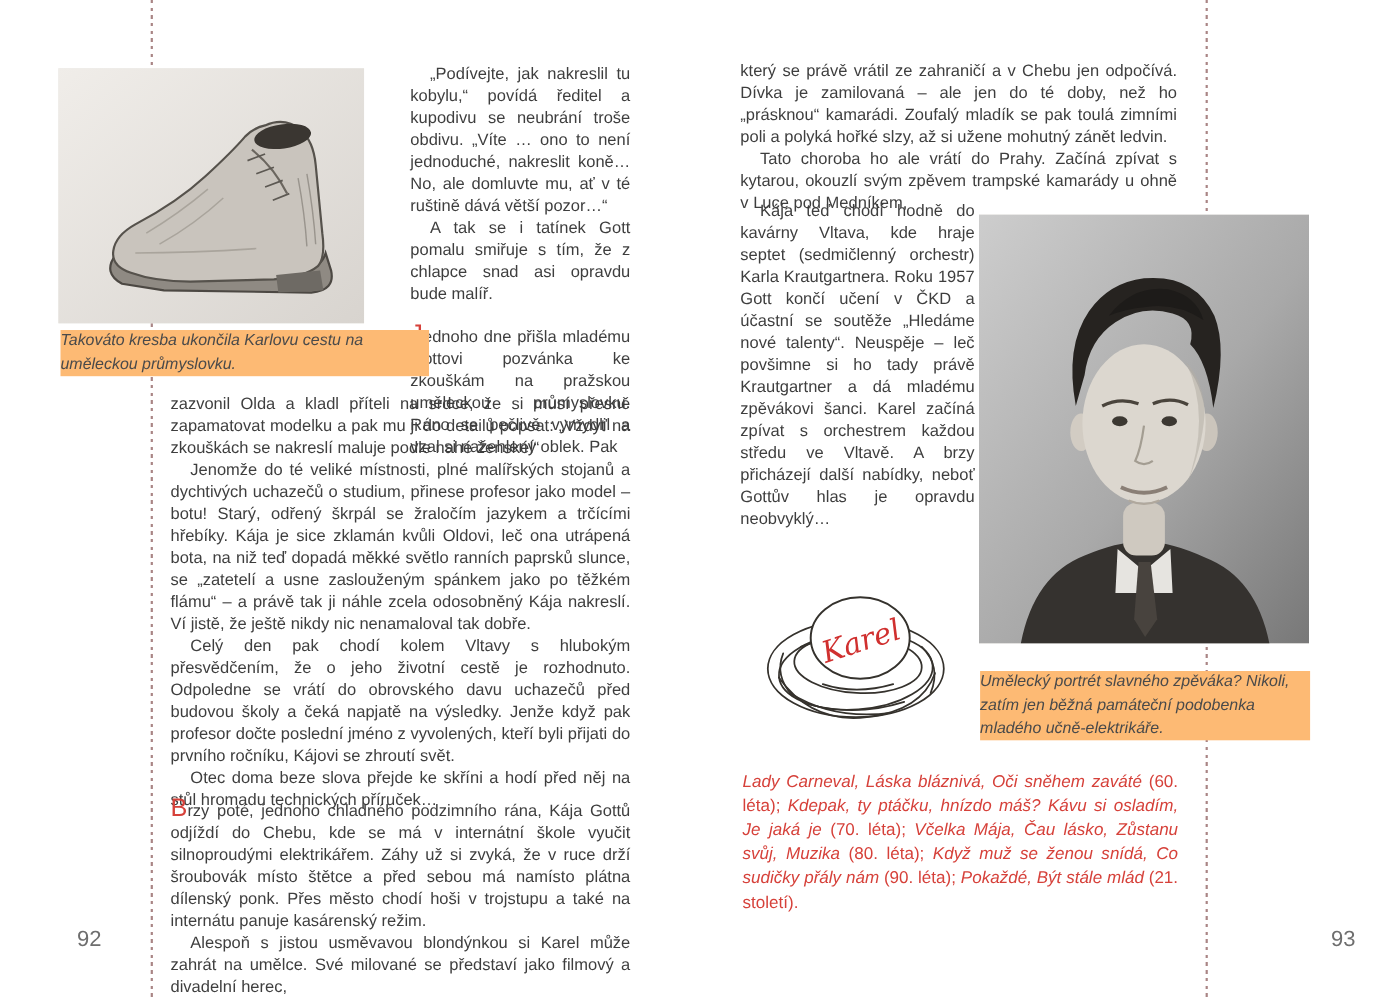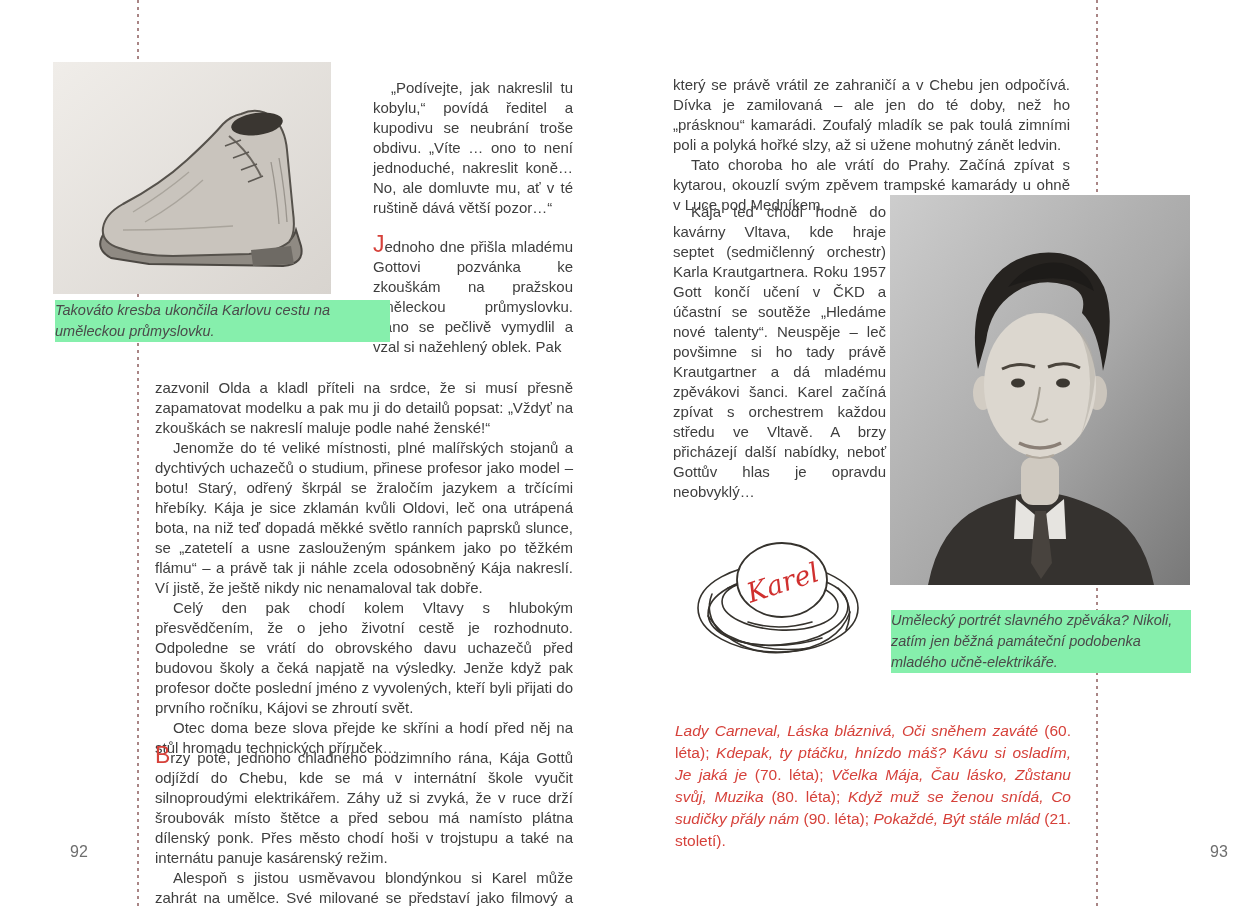--- a/index.html
+++ b/index.html
@@ -11,34 +11,34 @@
   }
   html,body{margin:0;padding:0;background:#ffffff;}
   .spread{
     position:relative;width:1248px;height:909px;background:#ffffff;overflow:hidden;
     font-family:"Liberation Sans",sans-serif;color:var(--text);
   }
   .dotted-v{
     position:absolute;top:0;bottom:0;width:2px;z-index:0;
     background-image:repeating-linear-gradient(to bottom,var(--dotted_line) 0 3px,transparent 3px 7px);
   }
-  .textblock{position:absolute;z-index:1;margin-top:20px;}
+  .textblock{position:absolute;z-index:1;}
   .para{
     margin:0;font-size:15px;line-height:20px;text-align:justify;color:var(--text);
   }
   .para.indent{text-indent:18px;}
   .para.gap{margin-top:19px;}
   .initial{color:var(--accent_red);font-size:23px;line-height:0;}
   .figure{position:absolute;z-index:2;background:#eceae6;}
   .figure svg{display:block;}
   .caption{
-    position:absolute;z-index:2;background:#86efac;
+    position:absolute;z-index:2;background:#fdba74;
     font-style:italic;font-size:14.5px;line-height:21px;color:var(--caption);text-align:left;
   }
-  .pagenum{position:absolute;z-index:1;font-size:16px;color:var(--page_number);}
+  .pagenum{position:absolute;z-index:1;font-size:20px;color:var(--page_number);}
   .hits-heading{
     margin:0 0 6px 0;font-size:21px;font-weight:bold;color:var(--accent_red);line-height:24px;
   }
   .hits-text{
     margin:0;font-size:15.5px;line-height:22px;color:var(--accent_red);text-align:justify;
   }
   .seg-italic{font-style:italic;}
   .seg-roman{font-style:normal;}
   .nest{position:absolute;z-index:2;background:#ffffff;}
 </style>
@@ -69,20 +69,21 @@
         <path d="M80 150 Q110 132 136 110 M92 160 Q124 142 150 118 M70 168 Q120 168 180 164" stroke="#a19c94" stroke-width="1.4" fill="none" opacity="0.8"></path>
         <path d="M226 96 Q232 130 234 160 M218 100 Q224 132 226 162" stroke="#8d8881" stroke-width="1.3" fill="none" opacity="0.8"></path>
       </g>
     </svg>
   </div>
 
   <div class="caption" style="left:55px;top:300px;width:335px;">Takováto kresba ukončila Karlovu cestu na uměleckou průmyslovku.</div>
 
   <div class="textblock" style="left:373px;top:58px;width:200px;">
       <p class="para indent">„Podívejte, jak nakreslil tu kobylu,“ povídá ředitel a kupodivu se neubrání troše obdivu. „Víte … ono to není jednoduché, nakreslit koně… No, ale domluvte mu, ať v té ruštině dává větší pozor…“</p>
+      <p class="para indent">A tak se i tatínek Gott pomalu smiřuje s tím, že z chlapce snad asi opravdu bude malíř.</p>
       <p class="para gap"><span class="initial">J</span>ednoho dne přišla mladému Gottovi pozvánka ke zkouškám na pražskou uměleckou průmyslovku. Ráno se pečlivě vymydlil a vzal si nažehlený oblek. Pak</p>
     </div>
 
   <div class="textblock" style="left:155px;top:358px;width:418px;">
       <p class="para">zazvonil Olda a kladl příteli na srdce, že si musí přesně zapamatovat modelku a pak mu ji do detailů popsat: „Vždyť na zkouškách se nakreslí maluje podle nahé ženské!“</p>
       <p class="para indent">Jenomže do té veliké místnosti, plné malířských stojanů a dychtivých uchazečů o studium, přinese profesor jako model – botu! Starý, odřený škrpál se žraločím jazykem a trčícími hřebíky. Kája je sice zklamán kvůli Oldovi, leč ona utrápená bota, na niž teď dopadá měkké světlo ranních paprsků slunce, se „zatetelí a usne zaslouženým spánkem jako po těžkém flámu“ – a právě tak ji náhle zcela odosobněný Kája nakreslí. Ví jistě, že ještě nikdy nic nenamaloval tak dobře.</p>
       <p class="para indent">Celý den pak chodí kolem Vltavy s hlubokým přesvědčením, že o jeho životní cestě je rozhodnuto. Odpoledne se vrátí do obrovského davu uchazečů před budovou školy a čeká napjatě na výsledky. Jenže když pak profesor dočte poslední jméno z vyvolených, kteří byli přijati do prvního ročníku, Kájovi se zhroutí svět.</p>
       <p class="para indent">Otec doma beze slova přejde ke skříni a hodí před něj na stůl hromadu technických příruček…</p>
     </div>
 

